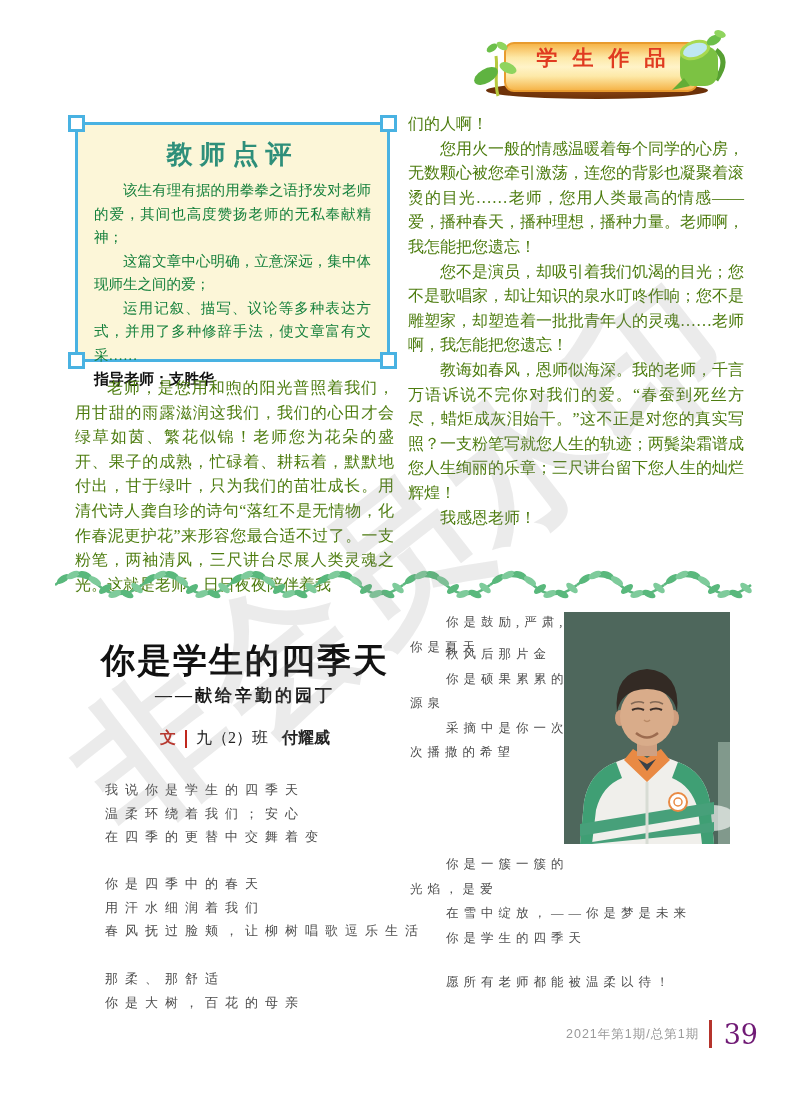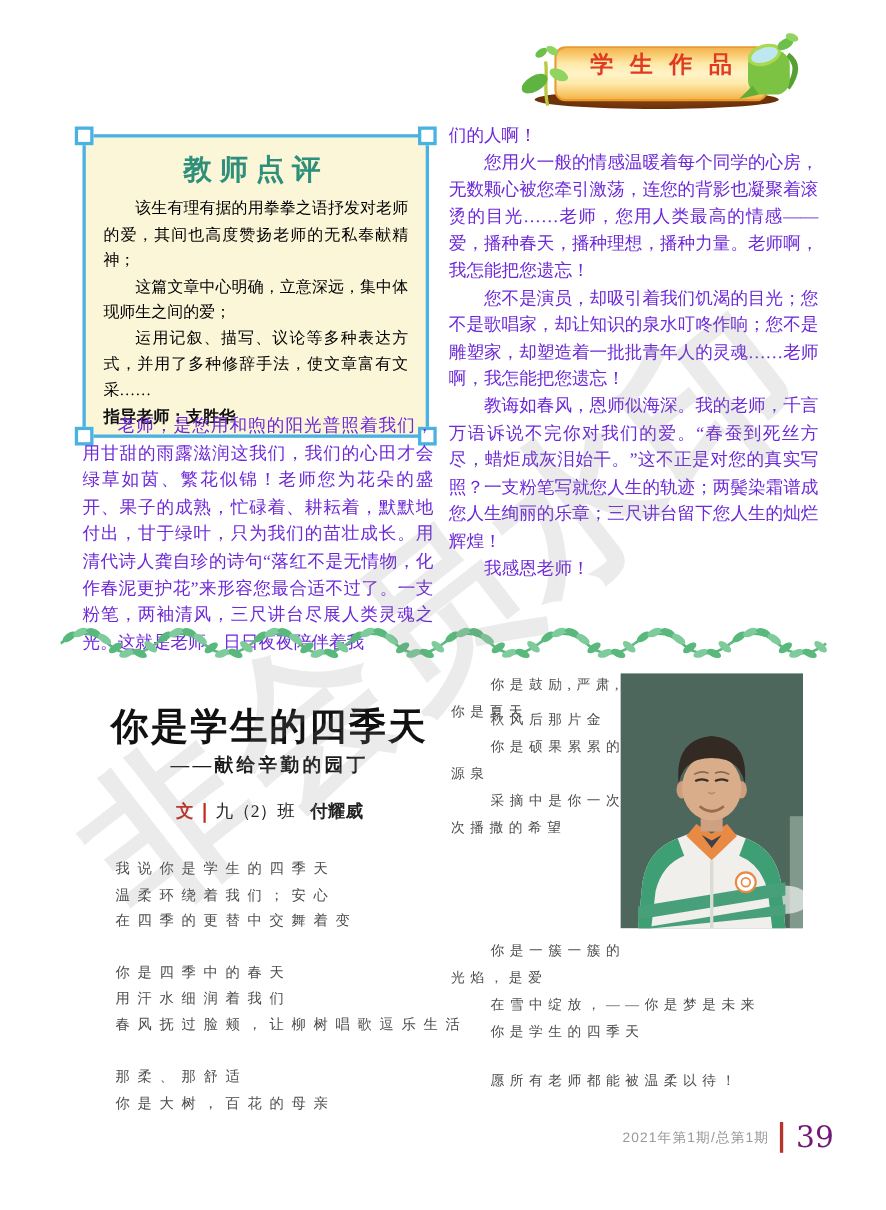--- a/index.html
+++ b/index.html
@@ -12,33 +12,33 @@
   .banner-shadow{left:10px;top:48px;width:222px;height:17px;border-radius:50%;
      background:radial-gradient(ellipse at center,#8a4413 0%,#6b3008 70%);}
   .banner-plate{left:28px;top:8px;width:190px;height:46px;border-radius:10px;
      border:2px solid #e89b2e;
      background:linear-gradient(180deg,#f6b54a 0%,#fde9a8 30%,#fff3c8 50%,#fde9a8 70%,#f6b54a 100%);
      display:flex;align-items:flex-start;justify-content:center;}
   .banner-label{color:#e03a20;font-weight:bold;font-size:21px;letter-spacing:15px;
      text-indent:15px;font-family:"Liberation Sans","DejaVu Sans",sans-serif;}
 
   
-  .tbox{left:75px;top:122px;width:315px;height:276px;background:#fcf6d8;
+  .tbox{left:75px;top:122px;width:315px;height:240px;background:#fcf6d8;
         border:3px solid #49b2e2;box-sizing:border-box;padding:10px 16px 8px;}
   .corner{position:absolute;width:11px;height:11px;border:3px solid #49b2e2;background:#fff;}
   .c-tl{left:-10px;top:-10px;} .c-tr{right:-10px;top:-10px;}
   .c-bl{left:-10px;bottom:-10px;} .c-br{right:-10px;bottom:-10px;}
   .tbox-title{text-align:center;font-size:26px;font-weight:bold;color:#2e8f7a;
      letter-spacing:7px;margin:2px 0 7px 0;font-family:"DejaVu Sans","Liberation Sans",sans-serif;}
-  .tbox p{margin:0;font-size:14.5px;line-height:23.5px;text-indent:2em;color:#000000;
+  .tbox p{margin:0;font-size:14.5px;line-height:23.5px;text-indent:2em;color:#15803d;
      text-align:justify;}
   .tbox-sign{text-align:left;font-weight:bold;font-size:15px;margin-top:3px;color:#111;}
 
   
-  .essay{font-size:16px;line-height:24.6px;text-align:justify;color:#6d28d9;}
+  .essay{font-size:16px;line-height:24.6px;text-align:justify;color:#4d7c0f;}
   .essay p{margin:0;text-indent:2em;}
   .essay p.noindent{text-indent:0;}
   .essay-left{left:75px;top:376px;width:319px;}
   .essay-right{left:408px;top:112px;width:336px;}
 
   
   .vine{left:55px;top:566px;width:700px;height:38px;}
 
   
   .poem-title{left:78px;top:638px;width:334px;text-align:center;font-size:34px;

